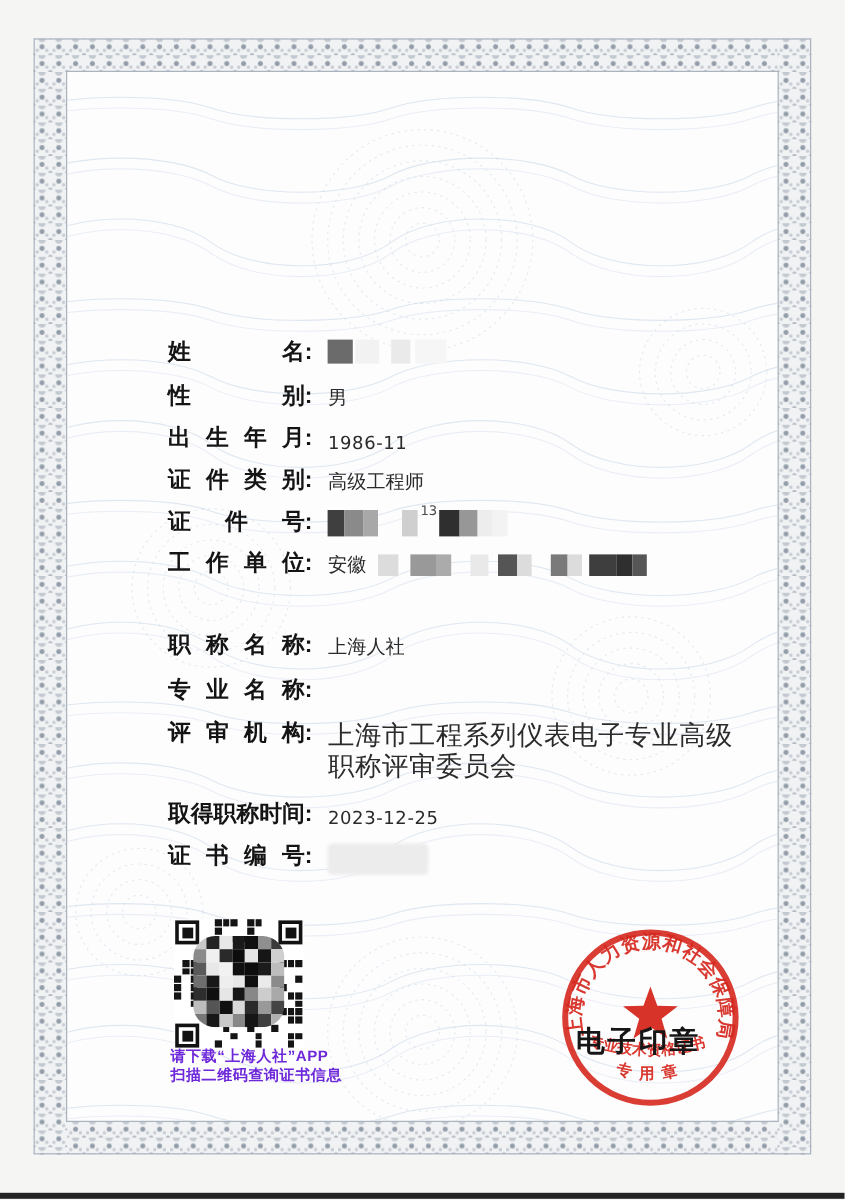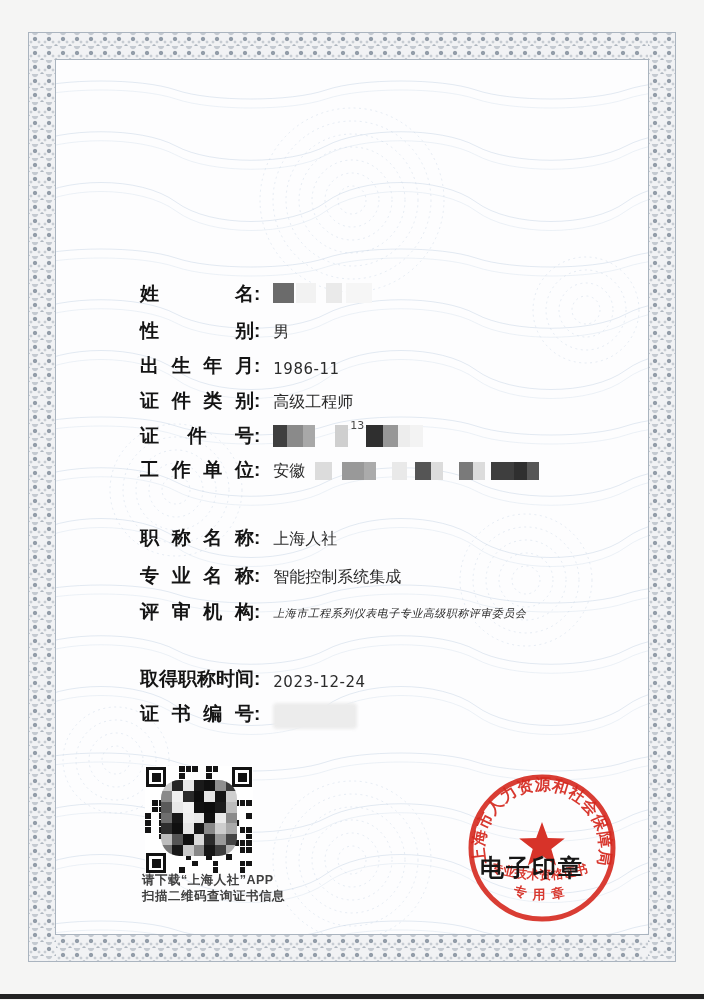--- a/index.html
+++ b/index.html
@@ -24,36 +24,36 @@
   .cert-title{position:absolute;left:28px;top:146px;width:648px;text-align:center;
     font-size:39px;font-weight:bold;letter-spacing:3px;color:#bf231d;white-space:nowrap;}
   
   .row{position:absolute;left:140px;display:flex;align-items:flex-start;}
   .flabel{width:114px;display:inline-flex;justify-content:space-between;
     font-size:19px;font-weight:bold;color:#141414;line-height:22px;}
   .colon{font-size:19px;font-weight:bold;color:#141414;line-height:22px;}
   .fvalue{margin-left:13px;font-size:16px;color:#2b2b2b;line-height:22px;padding-top:1px;
     font-family:"DejaVu Serif","Liberation Serif",serif;}
   .fvalue.num{font-family:"DejaVu Sans","Liberation Sans",sans-serif;font-size:15px;padding-top:3px;letter-spacing:.5px;}
-  .fvalue.wrap{width:338px;font-size:11px;letter-spacing:.5px;line-height:26px;padding-top:0;font-style:italic;}
+  .fvalue.wrap{width:338px;font-size:22px;letter-spacing:.5px;line-height:26px;padding-top:0;}
   .redact{display:inline-flex;align-items:center;margin-left:13px;}
   .idfrag{font-size:11px;color:#4a4a4a;position:relative;top:-6px;margin:0 2px;
     font-family:"DejaVu Sans",sans-serif;}
   .certnum-smudge{display:inline-block;margin-left:13px;width:84px;height:26px;background:#ececec;
     border-radius:4px;filter:blur(1.5px);}
   
   .qr{position:absolute;left:145px;top:766px;width:108px;height:108px;background:#fff;}
   .finder{position:absolute;width:20px;height:20px;border:3.5px solid #121212;box-sizing:border-box;}
   .finder::after{content:"";position:absolute;inset:2.5px;background:#121212;}
   .finder.tl{left:1px;top:1px;} .finder.tr{right:1px;top:1px;} .finder.bl{left:1px;bottom:1px;}
   .qr-mosaic{position:absolute;left:16px;top:14px;width:76px;height:76px;display:grid;
     grid-template-columns:repeat(7,1fr);grid-template-rows:repeat(7,1fr);
     border-radius:24%;overflow:hidden;}
   .qr-caption{position:absolute;left:142px;top:873px;font-size:12.5px;font-weight:bold;
-    color:#404040;line-height:15.5px;letter-spacing:.5px;}
+    color:#6d28d9;line-height:15.5px;letter-spacing:.5px;}
   
   .seal{position:absolute;left:462px;top:768px;width:160px;height:160px;}
   .seal-overlay{position:absolute;left:480px;top:852px;font-size:24px;font-weight:bold;
     color:#161616;letter-spacing:2px;white-space:nowrap;}
   .photo-edge{position:absolute;left:0;bottom:1px;width:704px;height:5px;background:#222;}
 </style>
 </head>
 <body>
 
 <div class="photo">
@@ -236,21 +236,20 @@
   </div>
 
   <div class="row" style="top:565px;">
     <span class="flabel">
         <span>专</span>
         <span>业</span>
         <span>名</span>
         <span>称</span>
       </span>
       <span class="colon">:</span>
-    <span class="fvalue">智能控制系统集成</span>
   </div>
 
   <div class="row" style="top:601px;">
     <span class="flabel">
         <span>评</span>
         <span>审</span>
         <span>机</span>
         <span>构</span>
       </span>
       <span class="colon">:</span>
@@ -260,21 +259,21 @@
   <div class="row" style="top:668px;">
     <span class="flabel">
         <span>取</span>
         <span>得</span>
         <span>职</span>
         <span>称</span>
         <span>时</span>
         <span>间</span>
       </span>
       <span class="colon">:</span>
-    <span class="fvalue num">2023-12-24</span>
+    <span class="fvalue num">2023-12-25</span>
   </div>
 
   <div class="row" style="top:703px;">
     <span class="flabel">
         <span>证</span>
         <span>书</span>
         <span>编</span>
         <span>号</span>
       </span>
       <span class="colon">:</span>

